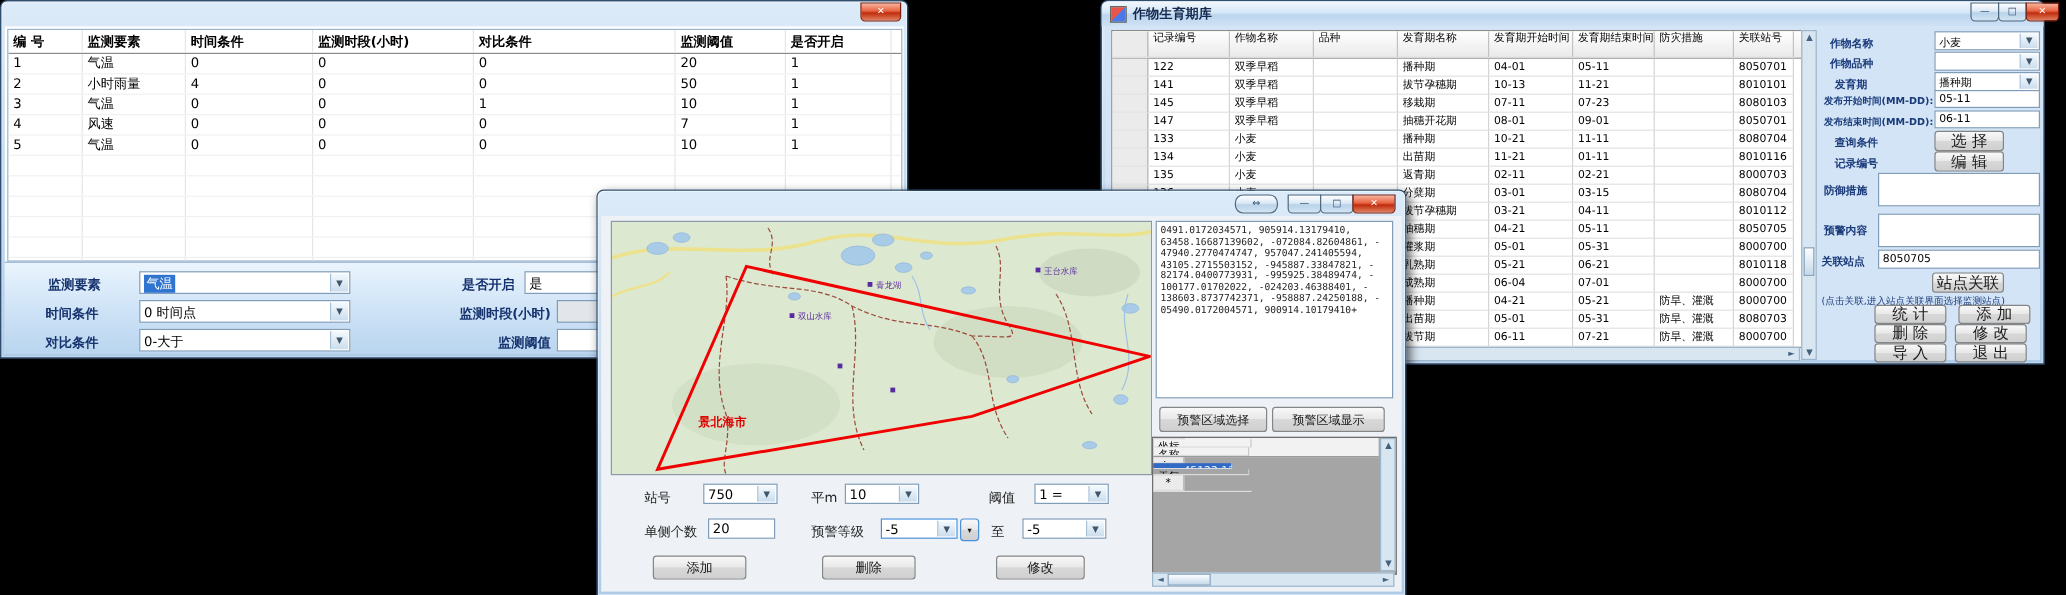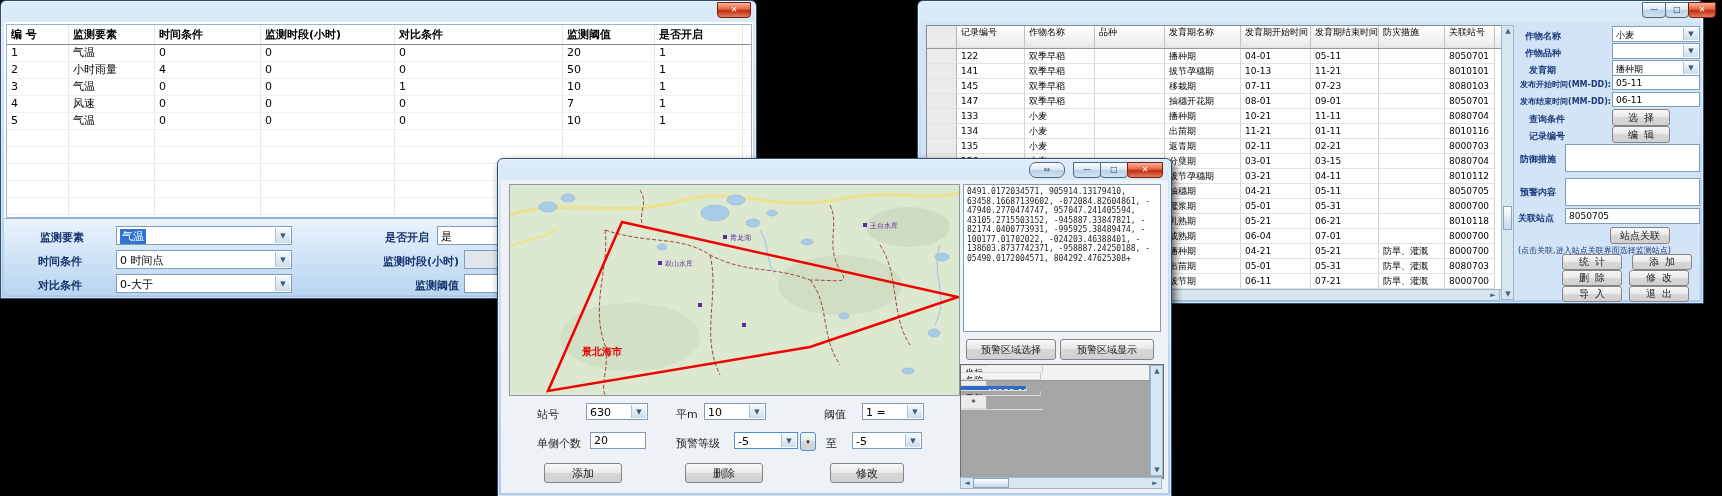--- a/index.html
+++ b/index.html
@@ -58,31 +58,35 @@
   .g2 .td{border-right:1px solid #c8c8c8;border-bottom:1px solid #dcdcdc;}
   .g2 .tr .td:first-child{background:#ebebeb;border-right:1px solid #b0b0b0;text-align:center;padding-left:0;}
   .g2 .rows .tr:first-child .td:nth-child(2){background:#316ac5;color:#fff;}
   .sbh,.sbv{position:absolute;background:#d8e6f2;border:1px solid #9eb6ca;box-sizing:border-box;}
   .sbh{display:flex;align-items:center;}
   .sba{font-size:7px;color:#44627e;width:12px;text-align:center;flex:0 0 auto;}
   .sbt{background:linear-gradient(#fdfeff,#c6d9ea);border:1px solid #8aa6be;height:8px;}
   .ghost{position:absolute;top:5px;height:11px;background:rgba(45,48,60,.38);
       border-radius:2px;filter:blur(.7px);}
   .panlbl{position:absolute;font-size:9px;font-weight:bold;color:#1a3a7a;white-space:nowrap;}
-  .smbtn{font-size:10px;font-family:Liberation Mono, monospace;}
+  .smbtn{font-size:13px;}
   .coords{position:absolute;background:#fff;border:1px solid #7f9db9;
       font-family:"DejaVu Sans Mono","Liberation Mono",monospace;font-size:8px;
       line-height:9.5px;color:#222;padding:2px 1px 2px 3px;white-space:pre-wrap;
       box-sizing:border-box;overflow:hidden;}
   .redlab{font-weight:bold;}
 </style>
 </head>
 <body>
 
 <div class="win" style="left:917px;top:0;width:785px;height:302px;z-index:10;">
+  <div class="tb">
+    <span class="wicon"></span>
+    <span>作物生育期库</span>
+  </div>
   <div class="wbtn" style="left:724px;width:22px;top:1px;">—</div>
   <div class="wbtn" style="left:747px;width:22px;top:1px;">□</div>
   <div class="wbtn close" style="left:770px;width:26px;top:1px;">✕</div>
   <div class="winbody" style="background:#d2e4f6;">
 
     <div class="tbl g3" style="left:5px;top:3px;width:574px;height:263px;border-color:#8a8a8a;">
       <div class="tr cols">
           <div class="td" style="width: 30px;"></div>
           <div class="td" style="width: 68px;">记录编号</div>
           <div class="td" style="width: 70px;">作物名称</div>
@@ -530,21 +534,21 @@
       </svg>
     </div>
 
     <div class="coords" style="left:462px;top:4px;width:198px;height:148px;">0491.0172034571, 905914.13179410,
 63458.16687139602, -072084.82604861, -
 47940.2770474747, 957047.241405594,
 43105.2715503152, -945887.33847821, -
 82174.0400773931, -995925.38489474, -
 100177.01702022, -024203.46388401, -
 138603.8737742371, -958887.24250188, -
-05490.0172004571, 804292.47625308+</div>
+05490.0172004571, 900914.10179410+</div>
 
     <div class="btn" style="left:465px;top:159px;width:88px;height:19px;font-size:10px;">预警区域选择</div>
     <div class="btn" style="left:559px;top:159px;width:92px;height:19px;font-size:10px;">预警区域显示</div>
 
     <div style="position:absolute;left:459px;top:184px;width:202px;height:113px;background:#a5a5a5;border:1px solid #6e6e6e;">
       <div class="tbl g2" style="left:0;top:0;width:188px;height:45px;border:none;background:transparent;">
         <div class="tr cols">
             <div class="td" style="width: 26px;"></div>
             <div class="td" style="width: 82px;">坐标</div>
             <div class="td" style="width: 80px;">名称</div>
@@ -568,21 +572,21 @@
       </div>
     </div>
     <div class="sbh" style="left:459px;top:297px;width:202px;height:12px;">
       <div class="sba">◄</div>
       <div class="sbt" style="width:34px;"></div>
       <div class="sba" style="margin-left:auto;">►</div>
     </div>
 
     <div class="lbl" style="left:36px;top:227px;font-weight:normal;color:#222;">站号</div>
     <div class="combo" style="left:85px;top:223px;width:62px;height:17px;">
-      <span class="cv">630</span>
+      <span class="cv">750</span>
         <span class="arr">▼</span>
     </div>
     <div class="lbl" style="left:175px;top:227px;font-weight:normal;color:#222;">平m</div>
     <div class="combo" style="left:203px;top:223px;width:62px;height:17px;">
       <span class="cv">10</span>
         <span class="arr">▼</span>
     </div>
     <div class="lbl" style="left:323px;top:227px;font-weight:normal;color:#222;">阈值</div>
     <div class="combo" style="left:361px;top:223px;width:62px;height:17px;">
       <span class="cv">1 =</span>

